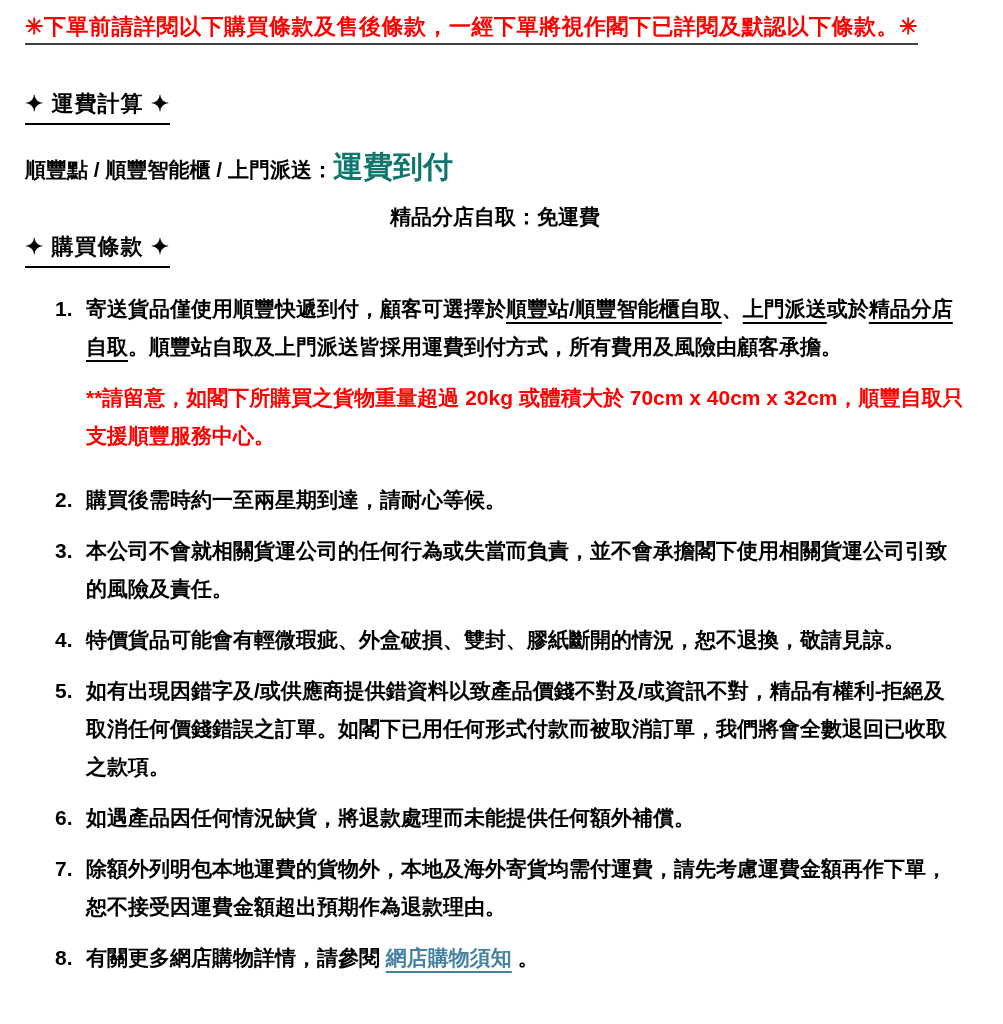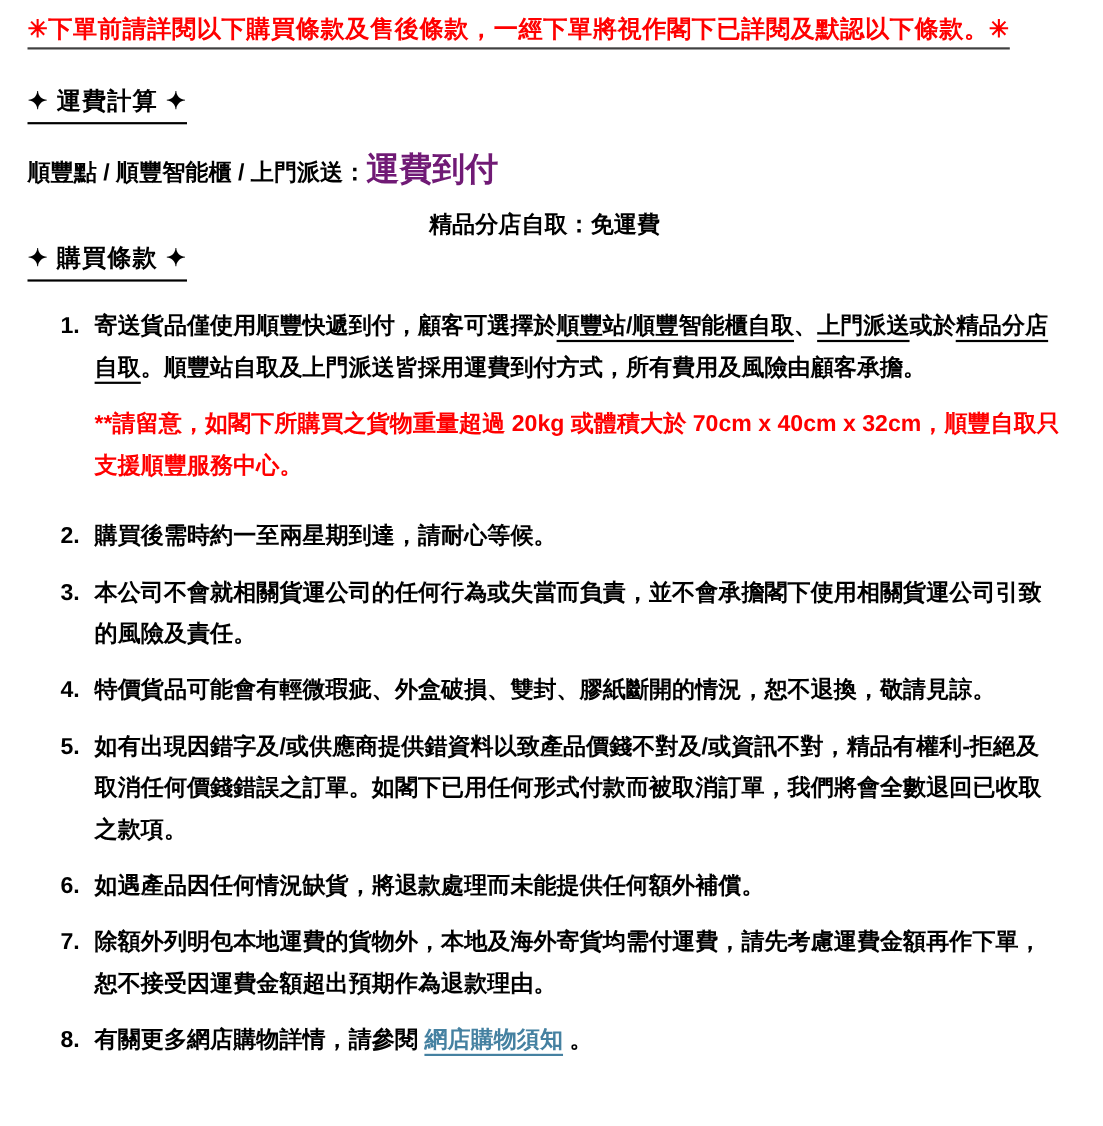--- a/index.html
+++ b/index.html
@@ -27,32 +27,32 @@
   }
 
   
   .section-heading { font-size: 22px; }
   .section-heading .head-inner {
     display: inline-block;
     border-bottom: 2.5px solid #000000;
     padding-bottom: 4px;
     letter-spacing: 1px;
   }
-  .heading-shipping { margin-top: 32px; }
+  .heading-shipping { margin-top: 44px; }
   .heading-terms   { }
 
   
   .ship-methods {
     margin-top: 24px;
     font-size: 21px;
     line-height: 36px;
     white-space: nowrap;
   }
   .ship-methods .cod-value {
-    color: #701a75;
+    color: #0f766e;
     font-size: 30px;
   }
   .ship-pickup {
     margin-top: 14px;
     font-size: 21px;
     line-height: 30px;
     text-align: center;
   }
 
   

